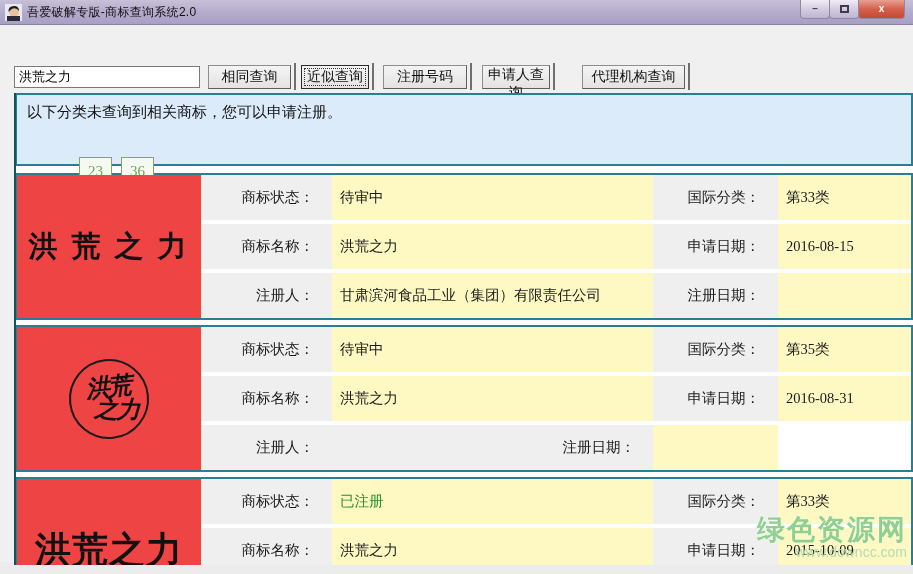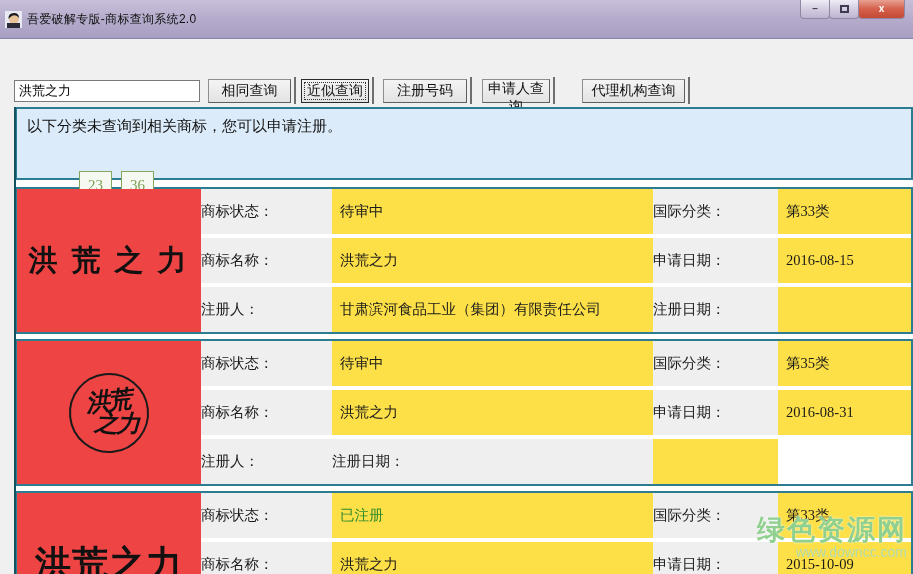--- a/index.html
+++ b/index.html
@@ -5,21 +5,21 @@
   * { margin:0; padding:0; box-sizing:border-box; }
   html,body { width:913px; height:574px; overflow:hidden; }
   body {
     background:#ececec;
     font-family:"Liberation Sans","DejaVu Sans",sans-serif;
     position:relative;
   }
 
   
   .titlebar {
-    height:39px;
+    height:25px;
     background:linear-gradient(#c7c0d8 0%, #b3aacb 55%, #a89fc4 100%);
     border-bottom:1px solid #8a82a6;
     display:flex; align-items:center;
     padding-left:5px;
     position:relative;
   }
   .app-icon { width:17px; height:17px; margin-right:5px; flex:0 0 auto; }
   .title-text { font-size:12px; color:#111; letter-spacing:0.3px; }
   .win-controls { position:absolute; top:0; right:8px; display:flex; }
   .win-btn {
@@ -107,27 +107,27 @@
     margin-bottom:5px;
     font-family:"Liberation Serif","DejaVu Serif",serif;
   }
   .logo-cell {
     grid-row:1 / 4;
     display:flex; align-items:center; justify-content:center;
     background:#ef4444;
   }
   .cell-label {
     background:#efefef;
-    text-align:left;
+    text-align:right;
     font-size:14.5px; color:#1a1a1a;
     line-height:45px;
-    padding-right:0;
+    padding-right:18px;
   }
   .cell-value {
-    background:#fde047;
+    background:#fef9c3;
     font-size:14.5px; color:#1a1a1a;
     line-height:45px;
     padding-left:8px;
     white-space:nowrap; overflow:hidden;
   }
   .logo-text1 { font-size:29px; font-weight:bold; color:#111; letter-spacing:3px; font-family:"Liberation Sans","DejaVu Sans",sans-serif; }
   .logo-text3 { font-size:36px; font-weight:bold; color:#111; letter-spacing:1px; font-family:"Liberation Sans","DejaVu Sans",sans-serif; }
   .seal {
     width:80px; height:80px;
     border:2px solid #1a1a1a; border-radius:50%;

